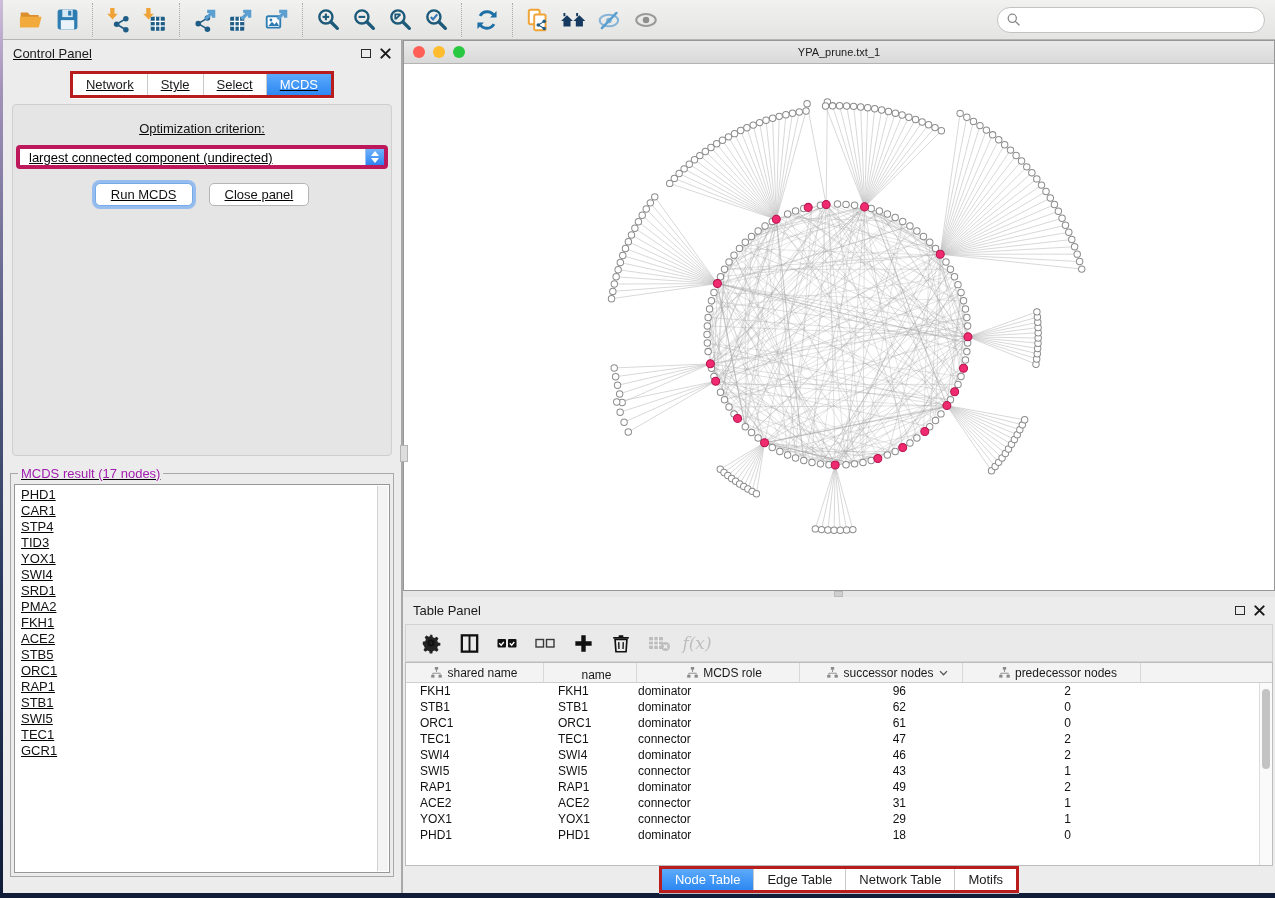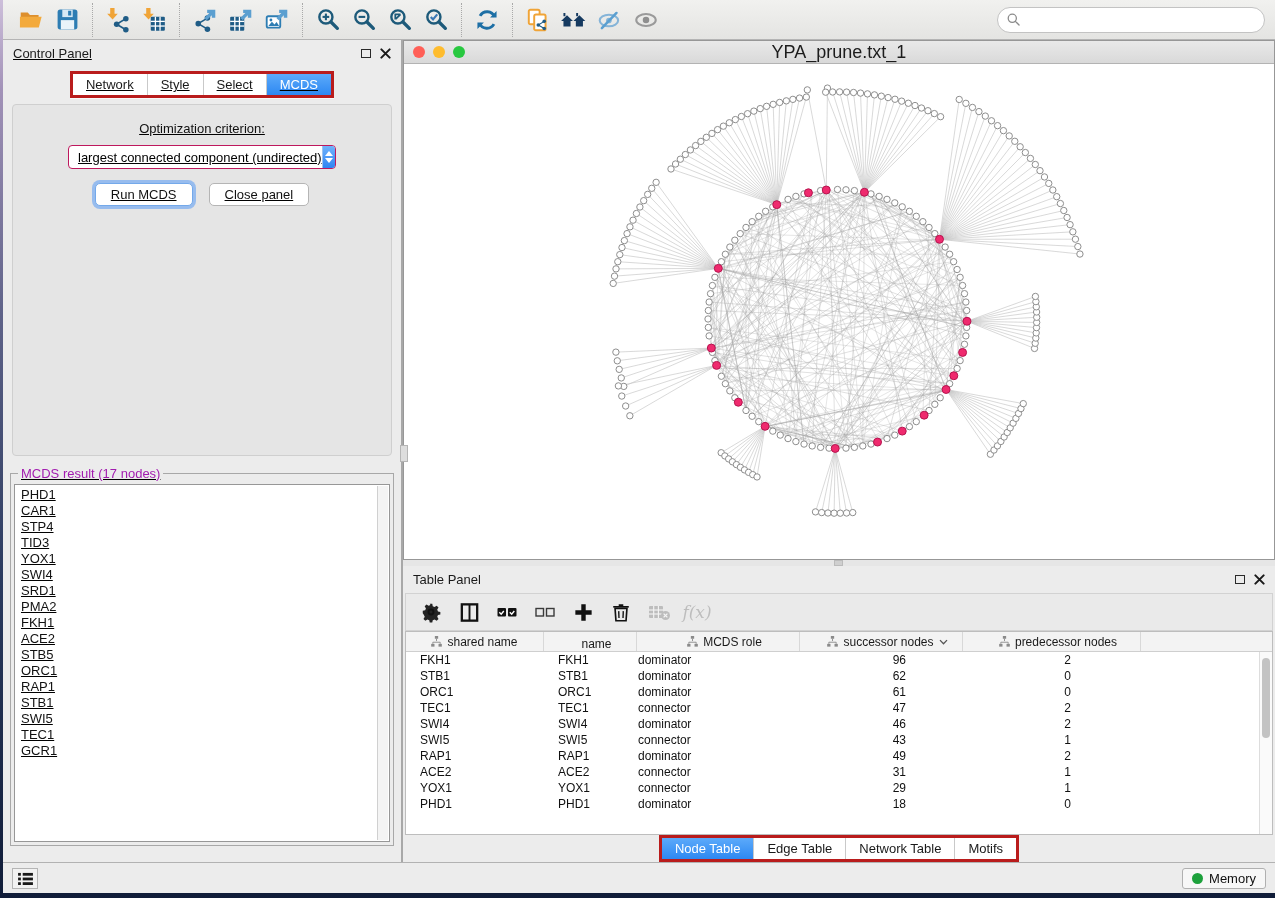--- a/index.html
+++ b/index.html
@@ -32,22 +32,22 @@
   .seg { display:inline-flex; border:3px solid #b91c1c; border-radius:0; overflow:hidden;
     background:#fff; box-shadow:0 1px 0 rgba(255,255,255,.7); }
   .seg .seg-btn { border:none; background:#fff; padding:3px 13px; font-size:13px; color:#1a1a1a;
     border-right:1px solid #c9c9c9; font-family:"Liberation Sans",sans-serif; }
   .seg .seg-btn:last-child { border-right:none; }
   .seg .seg-btn.selected { background:linear-gradient(#5caafa,#2d88f2); color:#fff; }
   .cp-tabsrow { display:flex; justify-content:center; padding:4px 0 6px 0; }
   .cp-box { margin:0 9px; height:352px; flex:none; background:#e5e5e5;
     border:1px solid #cfcfcf; border-radius:4px; padding-top:16px; }
   .cp-optlabel { text-align:center; font-size:13px; color:#111; }
-  .cp-select { width:268px; height:24px; margin:9px auto 0 auto; background:#fff;
-    border:1px solid #be185d; border-radius:4px; display:flex; align-items:center; overflow:hidden; }
+  .cp-select { width:372px; height:24px; margin:9px auto 0 auto; background:#fff;
+    border:4px solid #be185d; border-radius:4px; display:flex; align-items:center; overflow:hidden; }
   .cp-select .val { font-size:13px; padding-left:9px; flex:1; white-space:nowrap; }
   .stepper { width:19px; height:100%; background:linear-gradient(#6fb2fc,#2f84f2);
     display:flex; flex-direction:column; align-items:center; justify-content:center; gap:2px;
     border-left:1px solid #9cc2ef; }
   .stepper .up { width:0; height:0; border-left:4px solid transparent; border-right:4px solid transparent; border-bottom:5px solid #fff; }
   .stepper .dn { width:0; height:0; border-left:4px solid transparent; border-right:4px solid transparent; border-top:5px solid #fff; }
   .cp-btnrow { display:flex; justify-content:center; gap:16px; margin-top:14px; }
   .mac-btn { font-size:13px; padding:3px 15px; background:#fff; border:1px solid #b5b5b5;
     border-radius:5px; color:#111; font-family:"Liberation Sans",sans-serif; }
   .mac-btn.focused { box-shadow:0 0 0 3px rgba(88,154,246,.55); border-color:#74a9ea; }
@@ -63,21 +63,21 @@
     background:#ddd; border:1px solid #b5b5b5; z-index:5; }
 
   
   .right-area { flex:1; display:flex; flex-direction:column; min-width:0; }
   .network-window { flex:1; display:flex; flex-direction:column; border:1px solid #979797;
     background:#fff; min-height:0; }
   .titlebar { height:23px; flex:none; background:linear-gradient(#e9e9e9,#d9d9d9);
     border-bottom:1px solid #b3b3b3; position:relative; display:flex; align-items:center; justify-content:center; }
   .lights { position:absolute; left:9px; top:0; bottom:0; display:flex; align-items:center; gap:8px; }
   .light { width:12px; height:12px; border-radius:50%; }
-  .win-title { font-size:18px; color:#1c1c1c; }
+  .win-title { font-size:11px; color:#1c1c1c; }
   .net-canvas { flex:1; position:relative; background:#fff; min-height:0; }
   .net-canvas svg { position:absolute; inset:0; width:100%; height:100%; }
   .h-splitter { height:6px; flex:none; background:#e6e6e6; position:relative; }
   .h-splitter .handle { position:absolute; left:50%; top:0; width:9px; height:6px;
     margin-left:-5px; background:#cfcfcf; border:1px solid #bbb; }
 
   
   .table-panel { height:296px; flex:none; background:#ececec; display:flex; flex-direction:column; }
   .tp-toolbar { height:38px; flex:none; display:flex; align-items:center; gap:4px;
     padding:0 8px; background:#eaeaea; border:1px solid #d2d2d2; margin:0 2px; }
@@ -1223,31 +1223,13 @@
               <button class="seg-btn selected">Node Table</button>
               <button class="seg-btn">Edge Table</button>
               <button class="seg-btn">Network Table</button>
               <button class="seg-btn">Motifs</button>
             </span>
         </div>
       </div>
     </div>
   </div>
 
-  <div class="status-bar">
-    <span class="list-btn">
-      <svg width="15" height="13" viewBox="0 0 16 14">
-        <g fill="#1a1a1a">
-          <rect x="0" y="1" width="3" height="3"></rect>
-            <rect x="5" y="1" width="11" height="3"></rect>
-          <rect x="0" y="6" width="3" height="3"></rect>
-            <rect x="5" y="6" width="11" height="3"></rect>
-          <rect x="0" y="11" width="3" height="3"></rect>
-            <rect x="5" y="11" width="11" height="3"></rect>
-        </g>
-      </svg>
-    </span>
-    <button class="memory-btn">
-      <span class="memdot" id="memdot" style="background: rgb(29, 161, 60);"></span>
-      <span>Memory</span>
-    </button>
-  </div>
 </div>
 
 </body></html>

